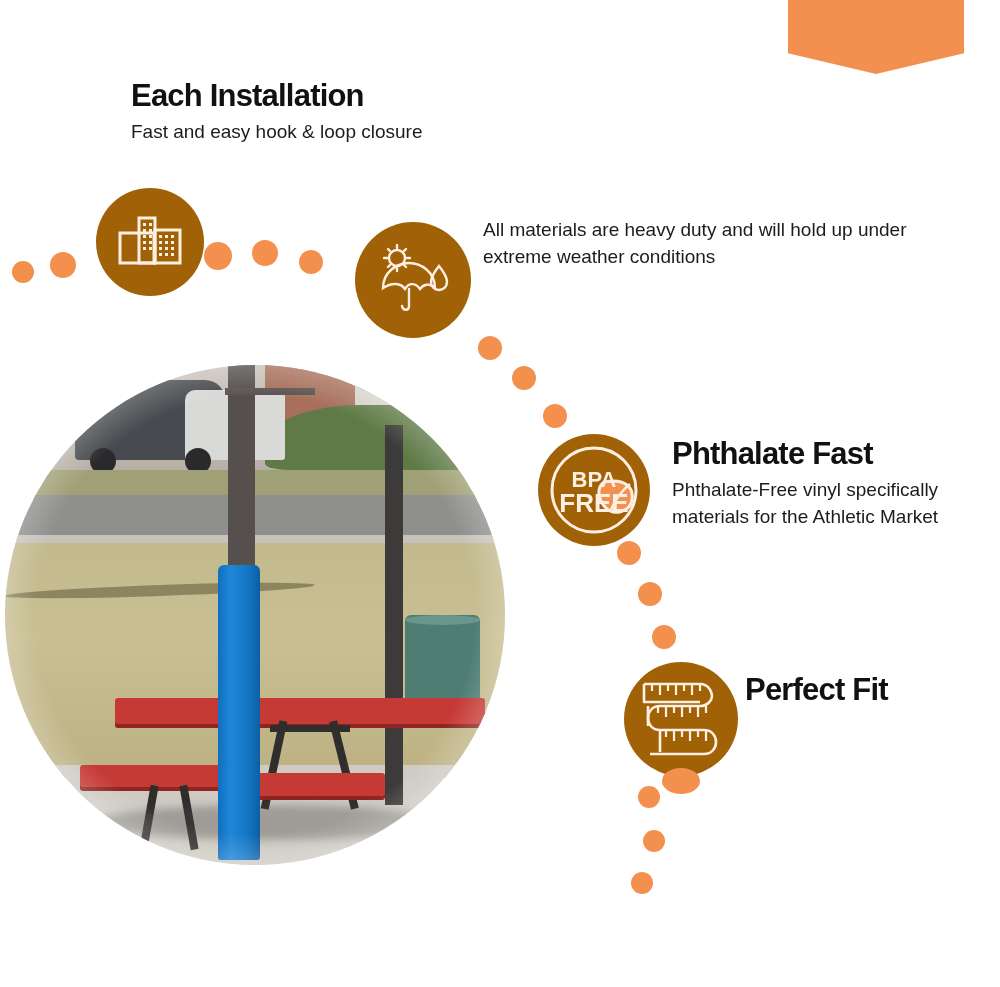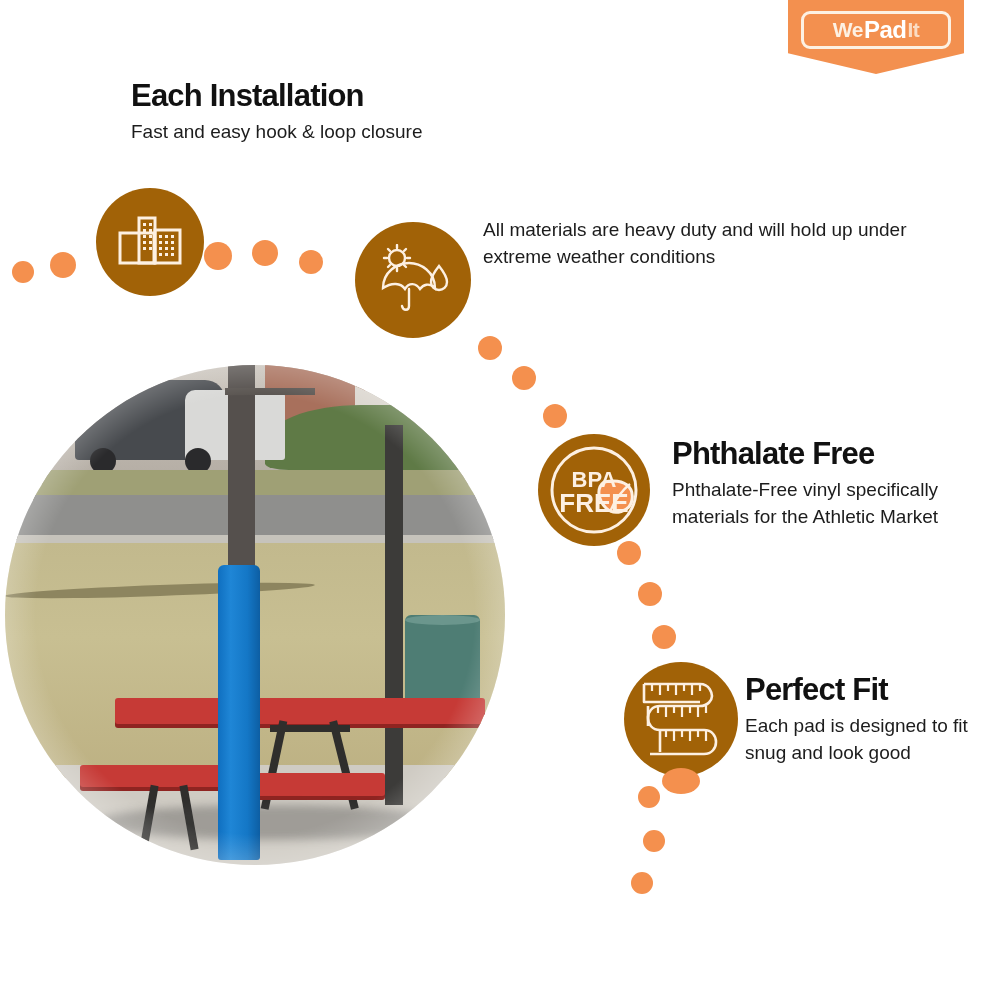--- a/index.html
+++ b/index.html
@@ -277,25 +277,20 @@
     white-space: nowrap;
   }
 </style>
 </head>
 <body>
 
 <div id="page">
 
   <div class="logo-wrap">
     <div class="logo-banner"></div>
-    <div class="logo-box">
-      <span class="logo-we">We</span>
-      <span class="logo-pad">Pad</span>
-      <span class="logo-it">It</span>
-    </div>
   </div>
 
   <div class="dot" style="left:12px;  top:261px; width:22px; height:22px;"></div>
   <div class="dot" style="left:50px;  top:252px; width:26px; height:26px;"></div>
   <div class="dot" style="left:204px; top:242px; width:28px; height:28px;"></div>
   <div class="dot" style="left:252px; top:240px; width:26px; height:26px;"></div>
   <div class="dot" style="left:299px; top:250px; width:24px; height:24px;"></div>
   <div class="dot" style="left:478px; top:336px; width:24px; height:24px;"></div>
   <div class="dot" style="left:512px; top:366px; width:24px; height:24px;"></div>
   <div class="dot" style="left:543px; top:404px; width:24px; height:24px;"></div>
@@ -402,27 +397,26 @@
   <div class="feature" id="f-easy">
     <h2>Each Installation</h2>
     <p>Fast and easy hook &amp; loop closure</p>
   </div>
 
   <div class="feature" id="f-weath">
     <p>All materials are heavy duty and will hold up under extreme weather conditions</p>
   </div>
 
   <div class="feature" id="f-phth">
-    <h2>Phthalate Free</h2>
+    <h2>Phthalate Fast</h2>
     <p>Phthalate-Free vinyl specifically materials for the Athletic Market</p>
   </div>
 
   <div class="feature" id="f-fit">
     <h2>Perfect Fit</h2>
-    <p>Each pad is designed to fit snug and look good</p>
   </div>
 
   <div class="photo">
     <div class="scene">
       <div class="sky-bldg"></div>
       <div class="bldg-brick"></div>
       <div class="bldg-wall"></div>
       <div class="hedge"></div>
       <div class="car-dark"></div>
       <div class="car-white"></div>

